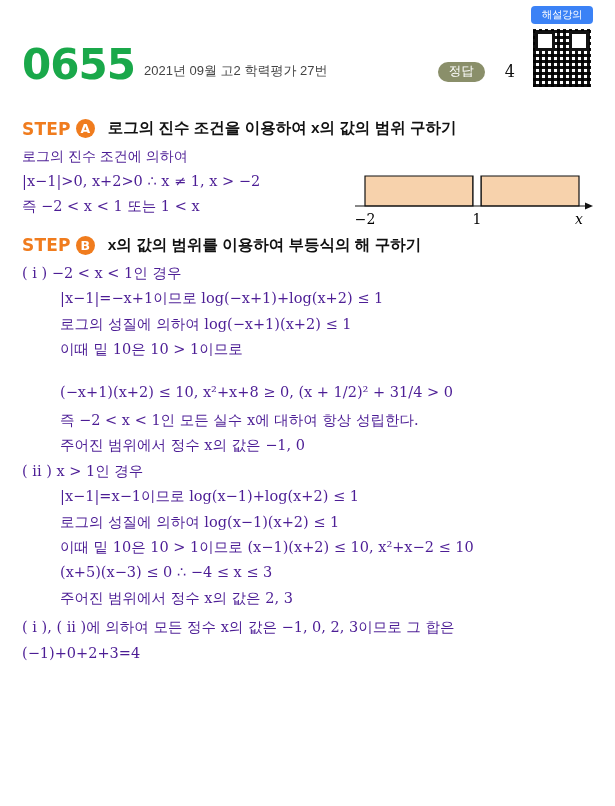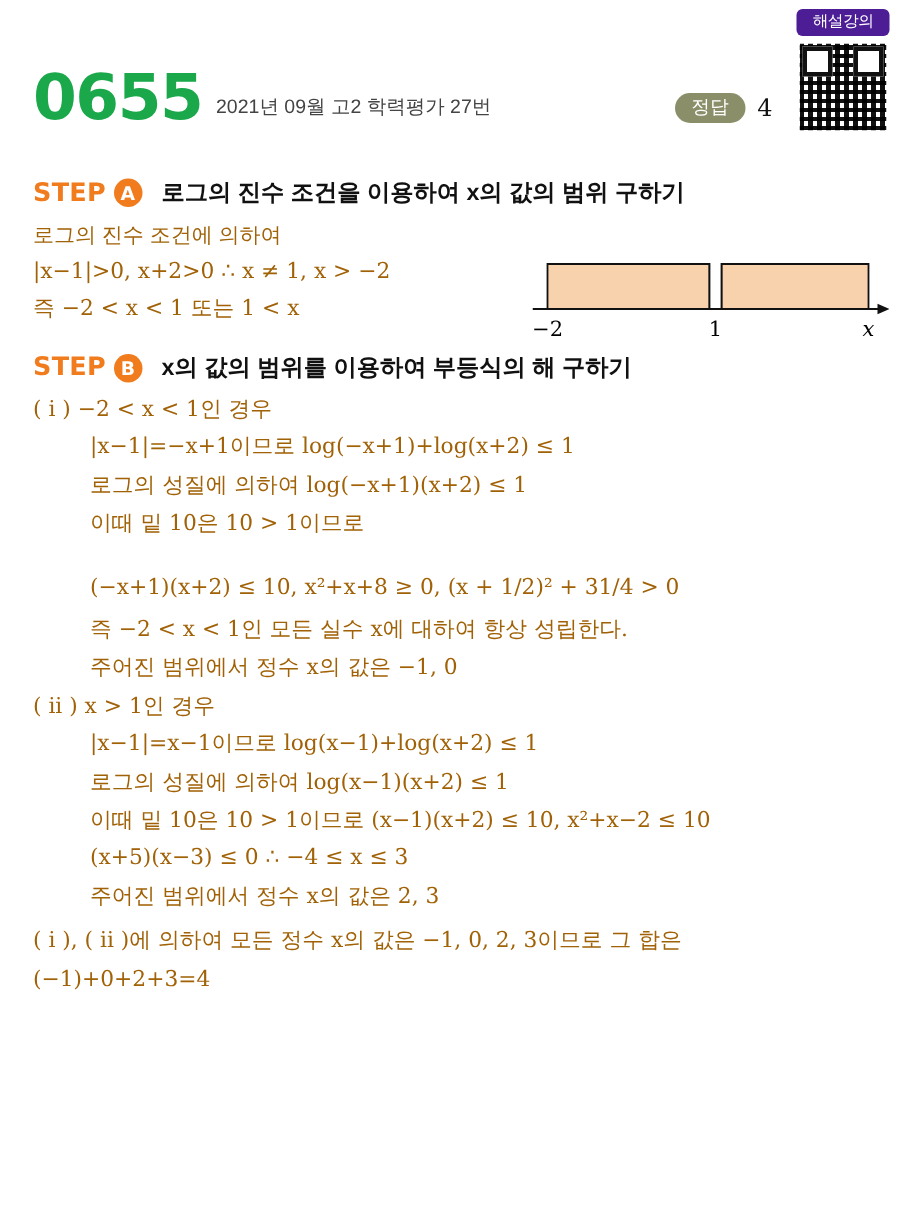--- a/index.html
+++ b/index.html
@@ -46,21 +46,21 @@
     font-size: 13px;
     color: #444;
     text-align: center;
   }
   .answer-wrap {
     position: absolute;
     right: 78px;
     top: 62px;
     display: flex;
     align-items: center;
-    gap: 8px;
+    gap: 20px;
   }
   .answer-pill {
     background: #8a8f6a;
     color: #fff;
     font-size: 12.5px;
     padding: 3px 11px 4px 11px;
     border-radius: 10px;
     line-height: 1;
   }
   .answer-val {
@@ -69,21 +69,21 @@
     font-family: "DejaVu Serif", serif;
   }
   .qr-box {
     position: absolute;
     right: 0;
     top: 6px;
     width: 62px;
     text-align: center;
   }
   .qr-label {
-    background: #4c1d95;
+    background: #3b82f6;
     color: #fff;
     font-size: 10.5px;
     padding: 3px 0 4px 0;
     border-radius: 4px;
     line-height: 1;
     letter-spacing: -0.4px;
   }
   .qr-code {
     width: 58px;
     height: 58px;
@@ -137,21 +137,21 @@
     font-size: 15.5px;
     font-weight: bold;
     color: #111;
     margin-left: 4px;
   }
 
   
   .line {
     font-size: 14.5px;
     line-height: 1.62;
-    color: #a16207;
+    color: #4c1d95;
     margin: 2px 0;
     font-family: "DejaVu Serif", serif;
   }
   .line.kr { font-family: "Liberation Sans", sans-serif; font-size: 14px; }
   .ind2 { margin-left: 38px; }
   .tall { line-height: 2.0; margin-top: 16px; }
 
   .block {
     margin-top: 6px;
   }

